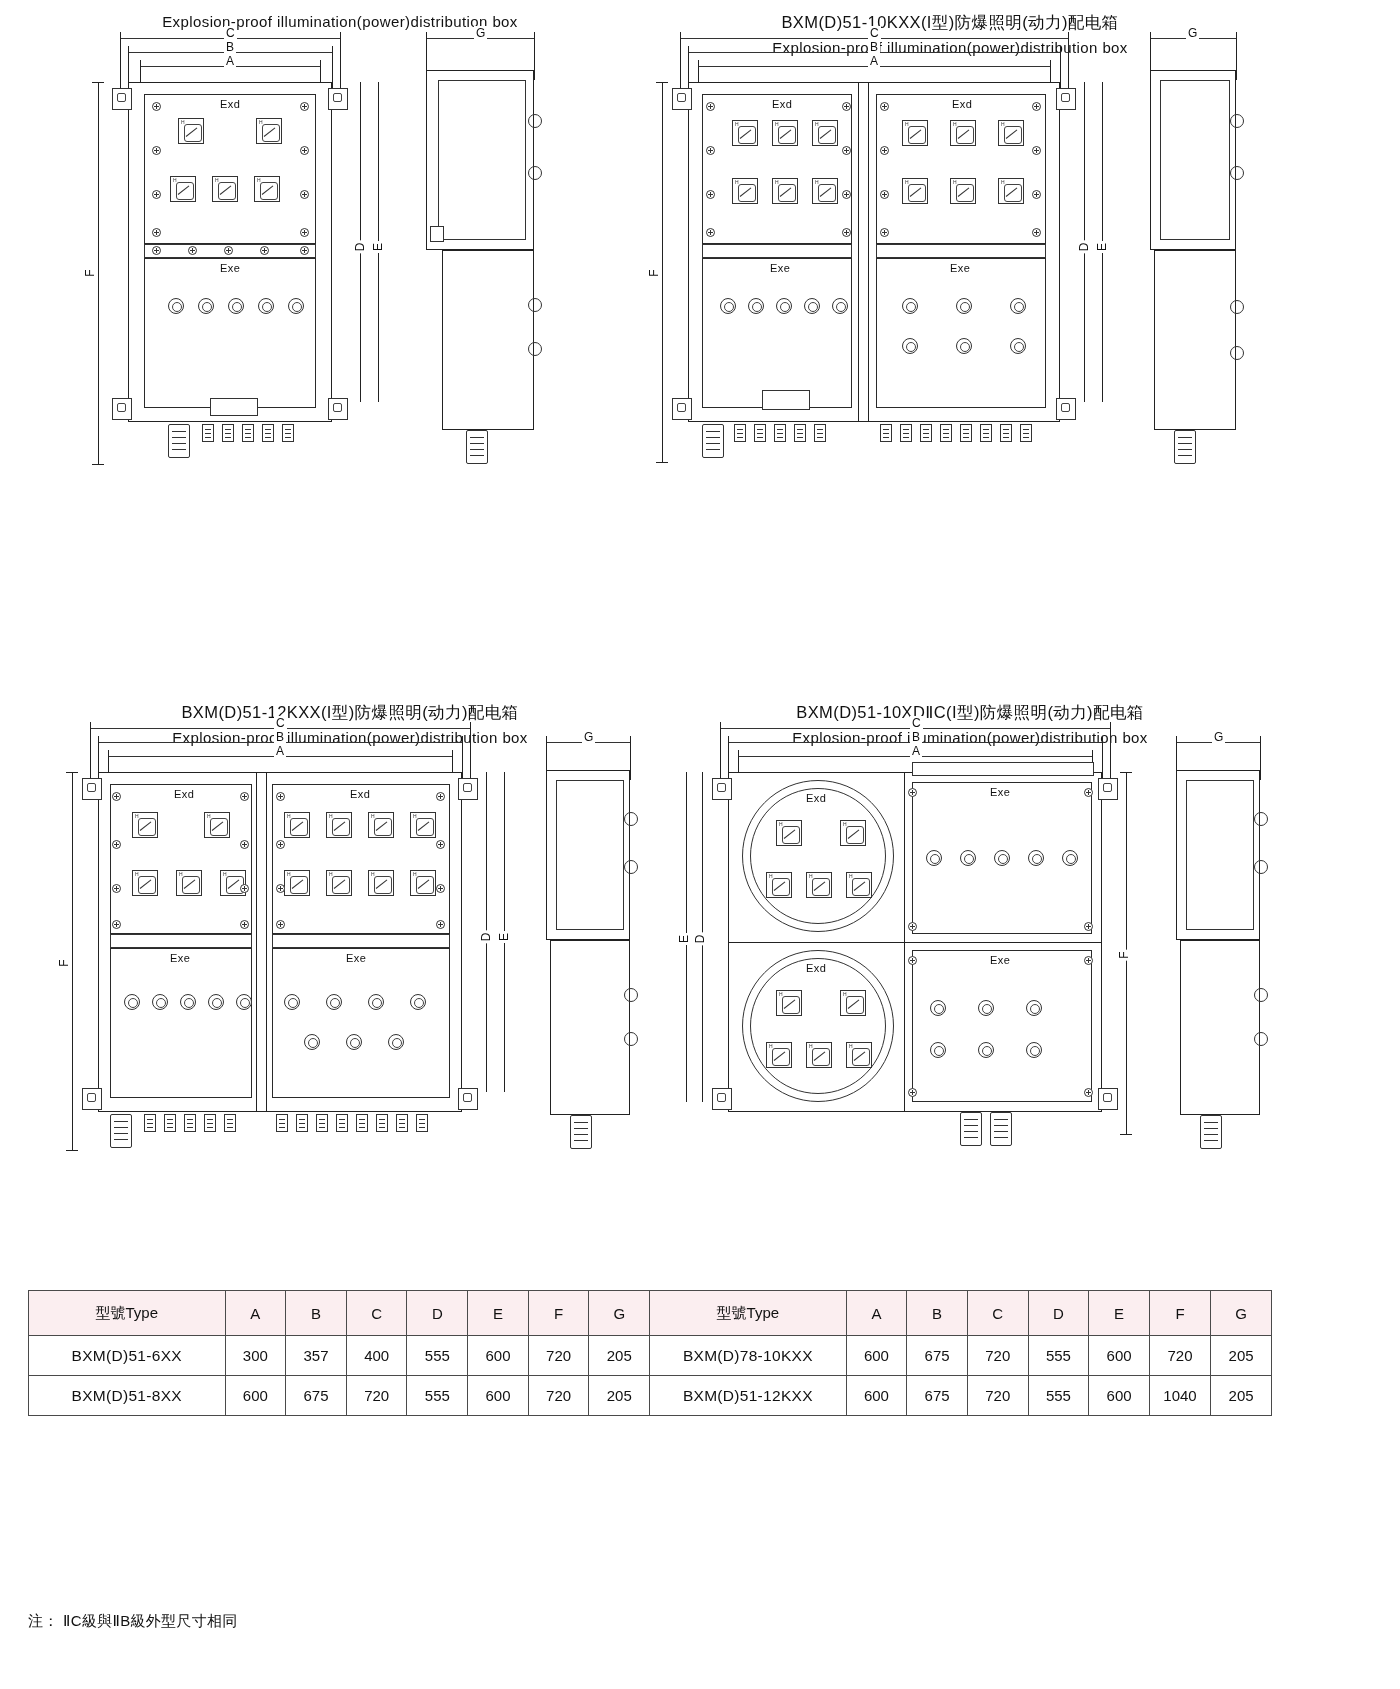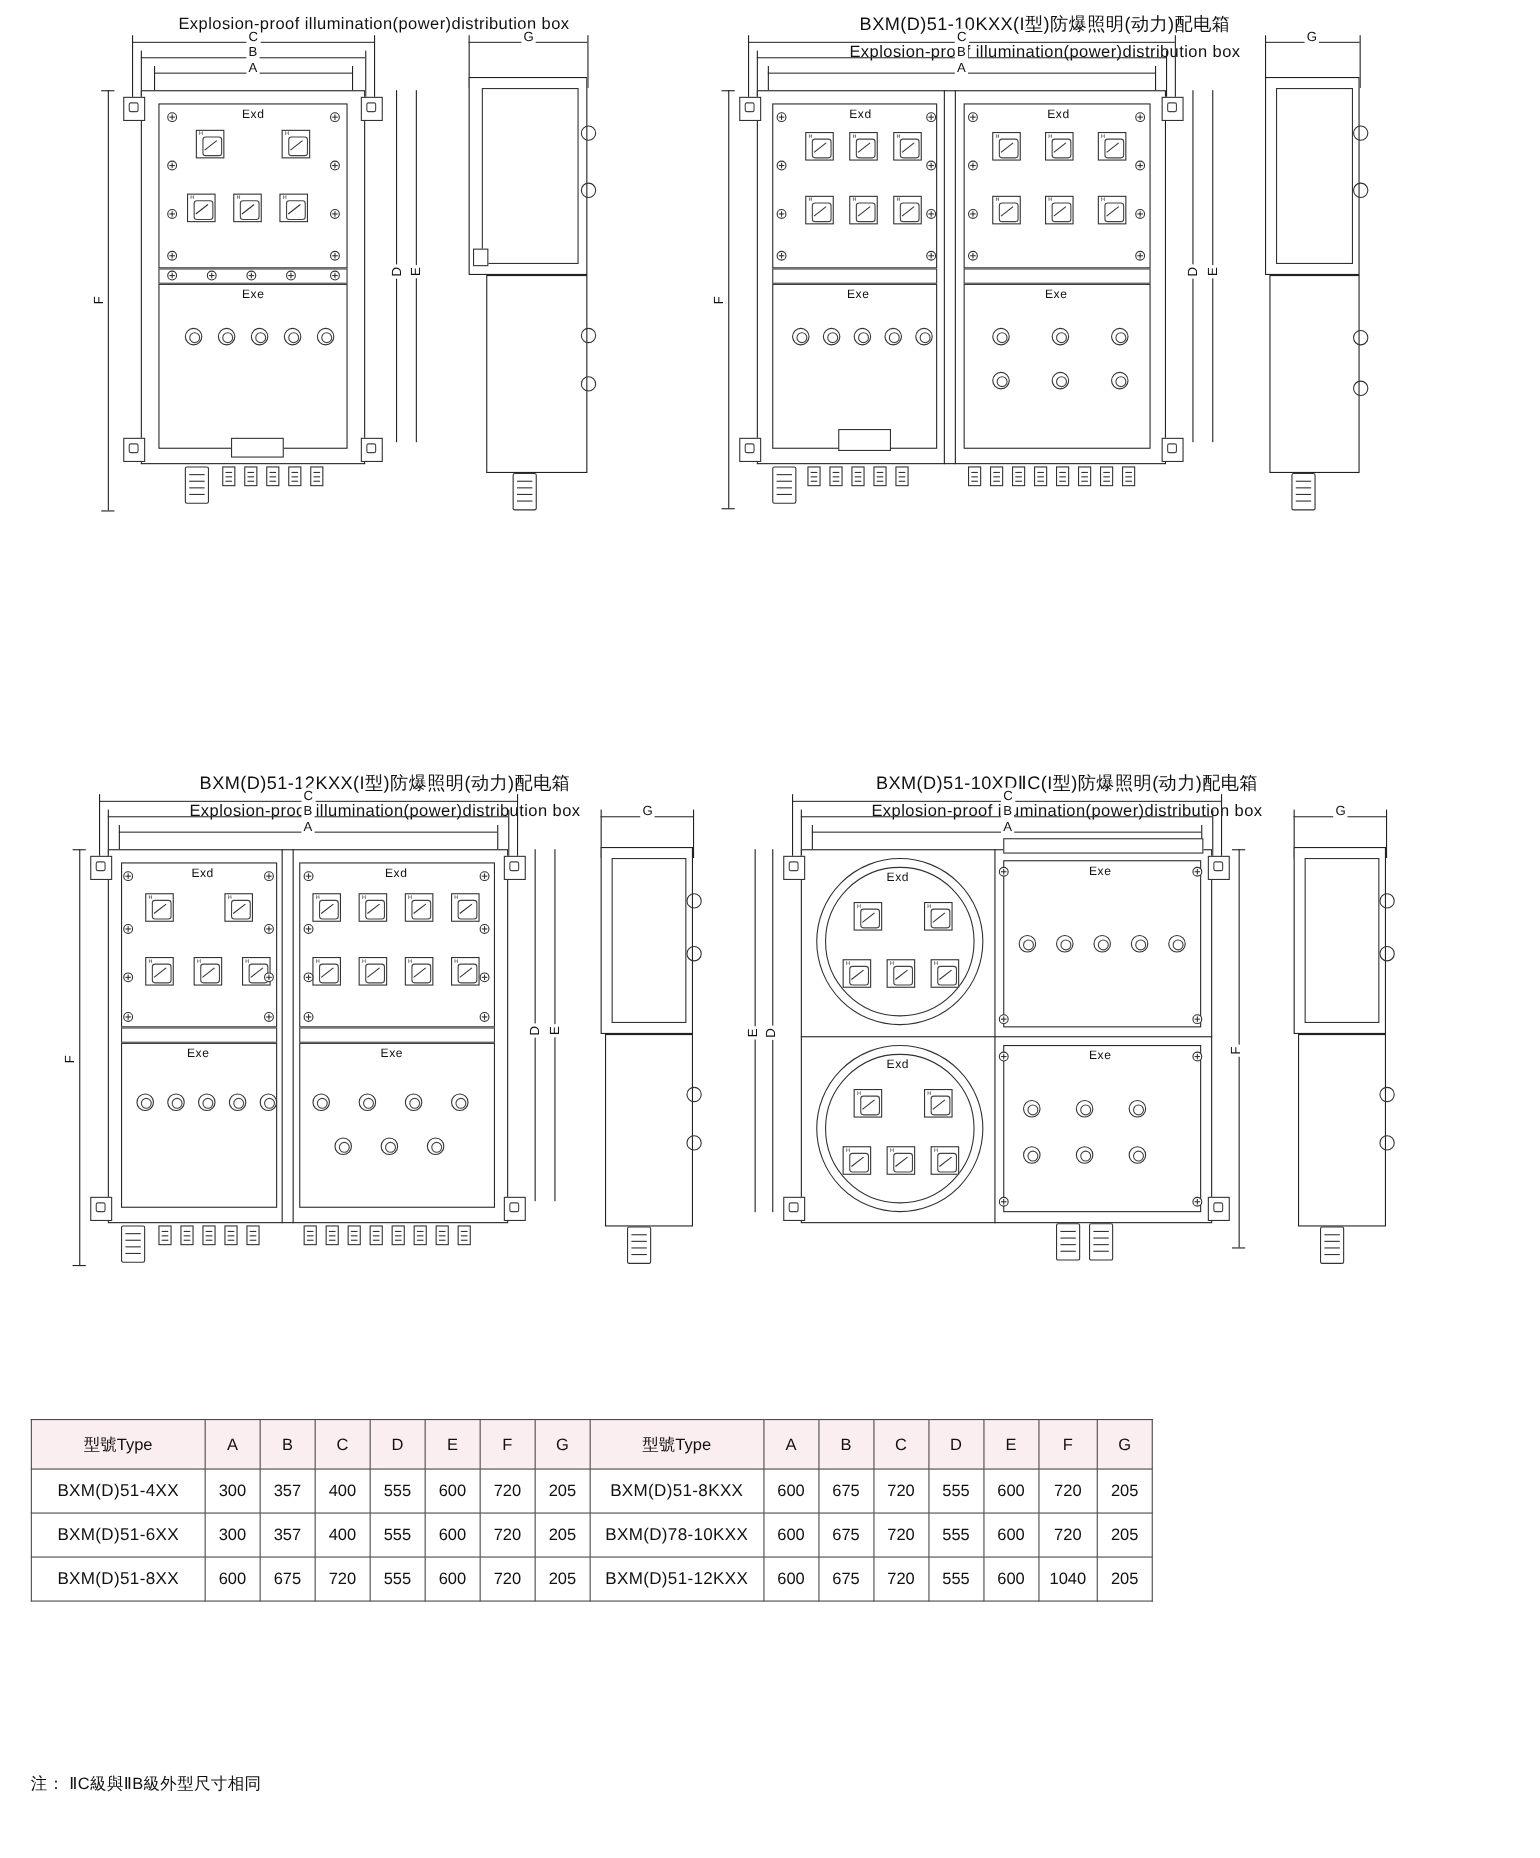--- a/index.html
+++ b/index.html
@@ -49,21 +49,21 @@
   .gland{position:absolute;width:12px;height:18px;border:1px solid #333;background:#fff;box-sizing:border-box;}
   .gland:before{content:"";position:absolute;left:2px;top:4px;right:2px;height:1px;background:#333;box-shadow:0 4px 0 #333,0 8px 0 #333;}
   .bigGland{position:absolute;width:22px;height:34px;border:1.2px solid #333;background:#fff;box-sizing:border-box;border-radius:2px;}
   .bigGland:before{content:"";position:absolute;left:3px;top:6px;right:3px;height:1px;background:#333;box-shadow:0 6px 0 #333,0 12px 0 #333,0 18px 0 #333;}
   .ear{position:absolute;border:1.2px solid #333;background:#fff;box-sizing:border-box;}
   .ear:after{content:"";position:absolute;left:4px;top:4px;width:7px;height:7px;border:1px solid #444;border-radius:2px;}
   .circ{position:absolute;border:1.2px solid #333;border-radius:50%;box-sizing:border-box;}
 
   
   .tablewrap{position:absolute;left:28px;top:1290px;width:1244px;}
-  table.spec{border-collapse:collapse;width:1020px;font-size:15px;padding-left:28px;}
+  table.spec{border-collapse:collapse;width:1244px;font-size:15px;padding-left:28px;}
   table.spec th,table.spec td{
     border:1px solid #4a4a4a;
     text-align:center;
     padding:5px 2px;
     font-weight:normal;
     color:#111;
   }
   table.spec thead th{background:#fbeef0;height:34px;font-size:15px;}
   table.spec td{height:29px;}
   td.typecell{text-align:left;padding-left:14px;font-size:15.5px;letter-spacing:.3px;}
@@ -690,38 +690,20 @@
           <th style="width:58px;">A</th>
           <th style="width:58px;">B</th>
           <th style="width:58px;">C</th>
           <th style="width:58px;">D</th>
           <th style="width:58px;">E</th>
           <th style="width:58px;">F</th>
           <th style="width:58px;">G</th>
         </tr>
       </thead>
       <tbody>
-        <tr>
-          <td class="typecell">BXM(D)51-4XX</td>
-          <td>300</td>
-          <td>357</td>
-          <td>400</td>
-          <td>555</td>
-          <td>600</td>
-          <td>720</td>
-          <td>205</td>
-          <td class="typecell">BXM(D)51-8KXX</td>
-          <td>600</td>
-          <td>675</td>
-          <td>720</td>
-          <td>555</td>
-          <td>600</td>
-          <td>720</td>
-          <td>205</td>
-        </tr>
         <tr>
           <td class="typecell">BXM(D)51-6XX</td>
           <td>300</td>
           <td>357</td>
           <td>400</td>
           <td>555</td>
           <td>600</td>
           <td>720</td>
           <td>205</td>
           <td class="typecell">BXM(D)78-10KXX</td>

